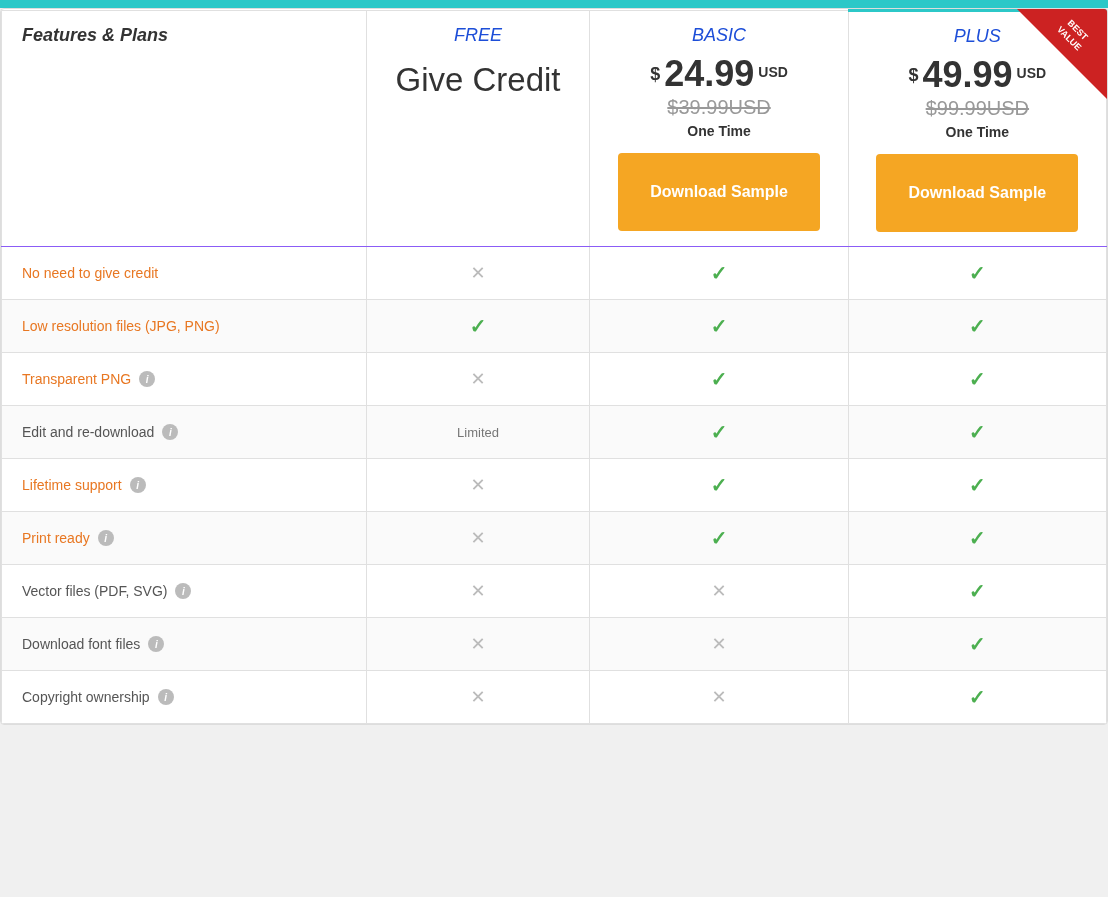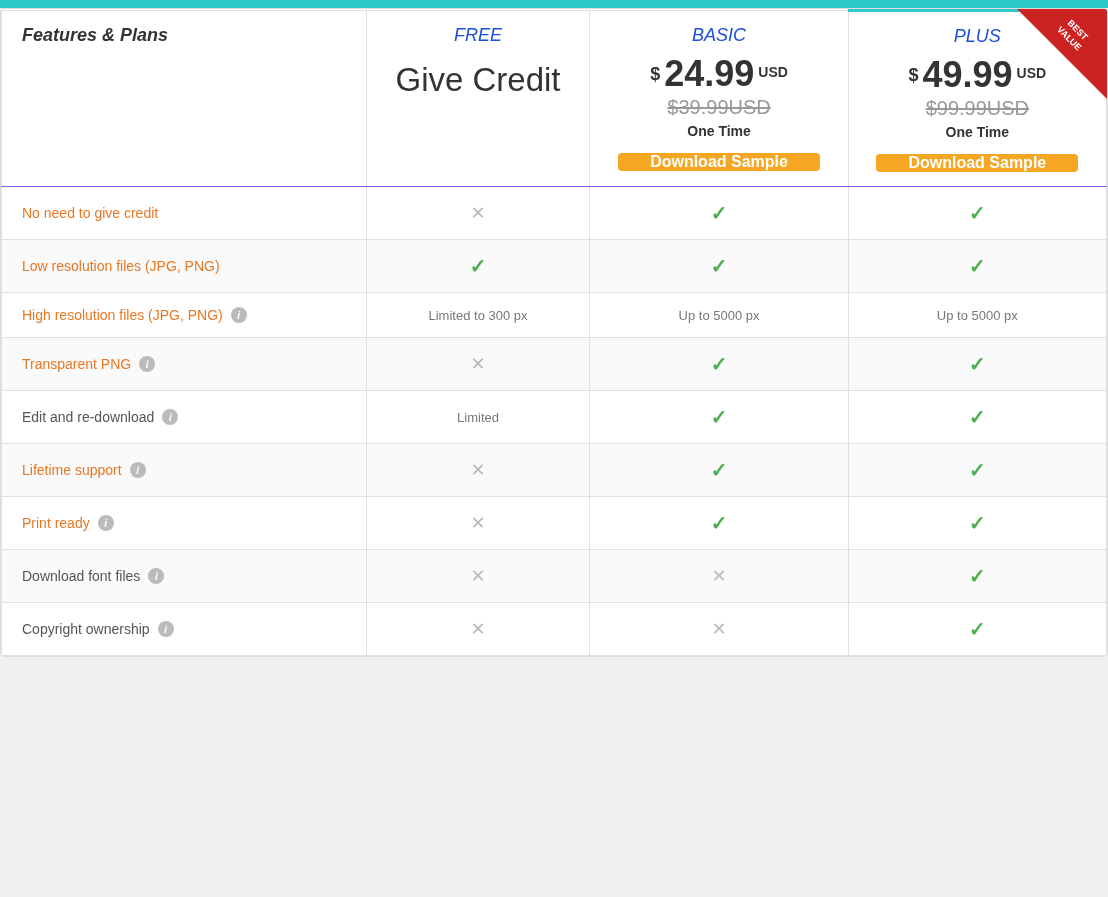--- a/index.html
+++ b/index.html
@@ -96,21 +96,21 @@
     .price-frequency {
       font-weight: bold;
       font-size: 14px;
       color: #333;
       margin-top: 4px;
     }
     .download-btn {
       background: #f5a623;
       color: #fff;
       border: none;
-      padding: 0 28px;
+      padding: 30px 28px;
       border-radius: 4px;
       font-size: 16px;
       font-weight: bold;
       cursor: pointer;
       margin-top: 14px;
       width: 85%;
     }
     
     .feature-row td {
       font-size: 14px;
@@ -264,31 +264,20 @@
               <span>Low resolution files (JPG, PNG)</span>
             </div>
           </td>
           <td><span class="check-icon">✓</span></td>
           <td><span class="check-icon">✓</span></td>
           <td><span class="check-icon">✓</span></td>
         </tr>
         <tr class="feature-row">
           <td>
             <div class="feature-name">
-              <span>High resolution files (JPG, PNG)</span>
-              <span class="info-icon">i</span>
-            </div>
-          </td>
-          <td><span class="limited-text">Limited to 300 px</span></td>
-          <td><span class="limited-text">Up to 5000 px</span></td>
-          <td><span class="limited-text">Up to 5000 px</span></td>
-        </tr>
-        <tr class="feature-row">
-          <td>
-            <div class="feature-name">
               <span>Transparent PNG</span>
               <span class="info-icon">i</span>
             </div>
           </td>
           <td><span class="cross-icon">✕</span></td>
           <td><span class="check-icon">✓</span></td>
           <td><span class="check-icon">✓</span></td>
         </tr>
         <tr class="feature-row">
           <td>
@@ -314,20 +303,31 @@
         </tr>
         <tr class="feature-row">
           <td>
             <div class="feature-name">
               <span>Print ready</span>
               <span class="info-icon">i</span>
             </div>
           </td>
           <td><span class="cross-icon">✕</span></td>
           <td><span class="check-icon">✓</span></td>
+          <td><span class="check-icon">✓</span></td>
+        </tr>
+        <tr class="feature-row">
+          <td>
+            <div class="feature-name dark">
+              <span>Vector files (PDF, SVG)</span>
+              <span class="info-icon">i</span>
+            </div>
+          </td>
+          <td><span class="cross-icon">✕</span></td>
+          <td><span class="cross-icon">✕</span></td>
           <td><span class="check-icon">✓</span></td>
         </tr>
         <tr class="feature-row">
           <td>
             <div class="feature-name dark">
               <span>Download font files</span>
               <span class="info-icon">i</span>
             </div>
           </td>
           <td><span class="cross-icon">✕</span></td>

